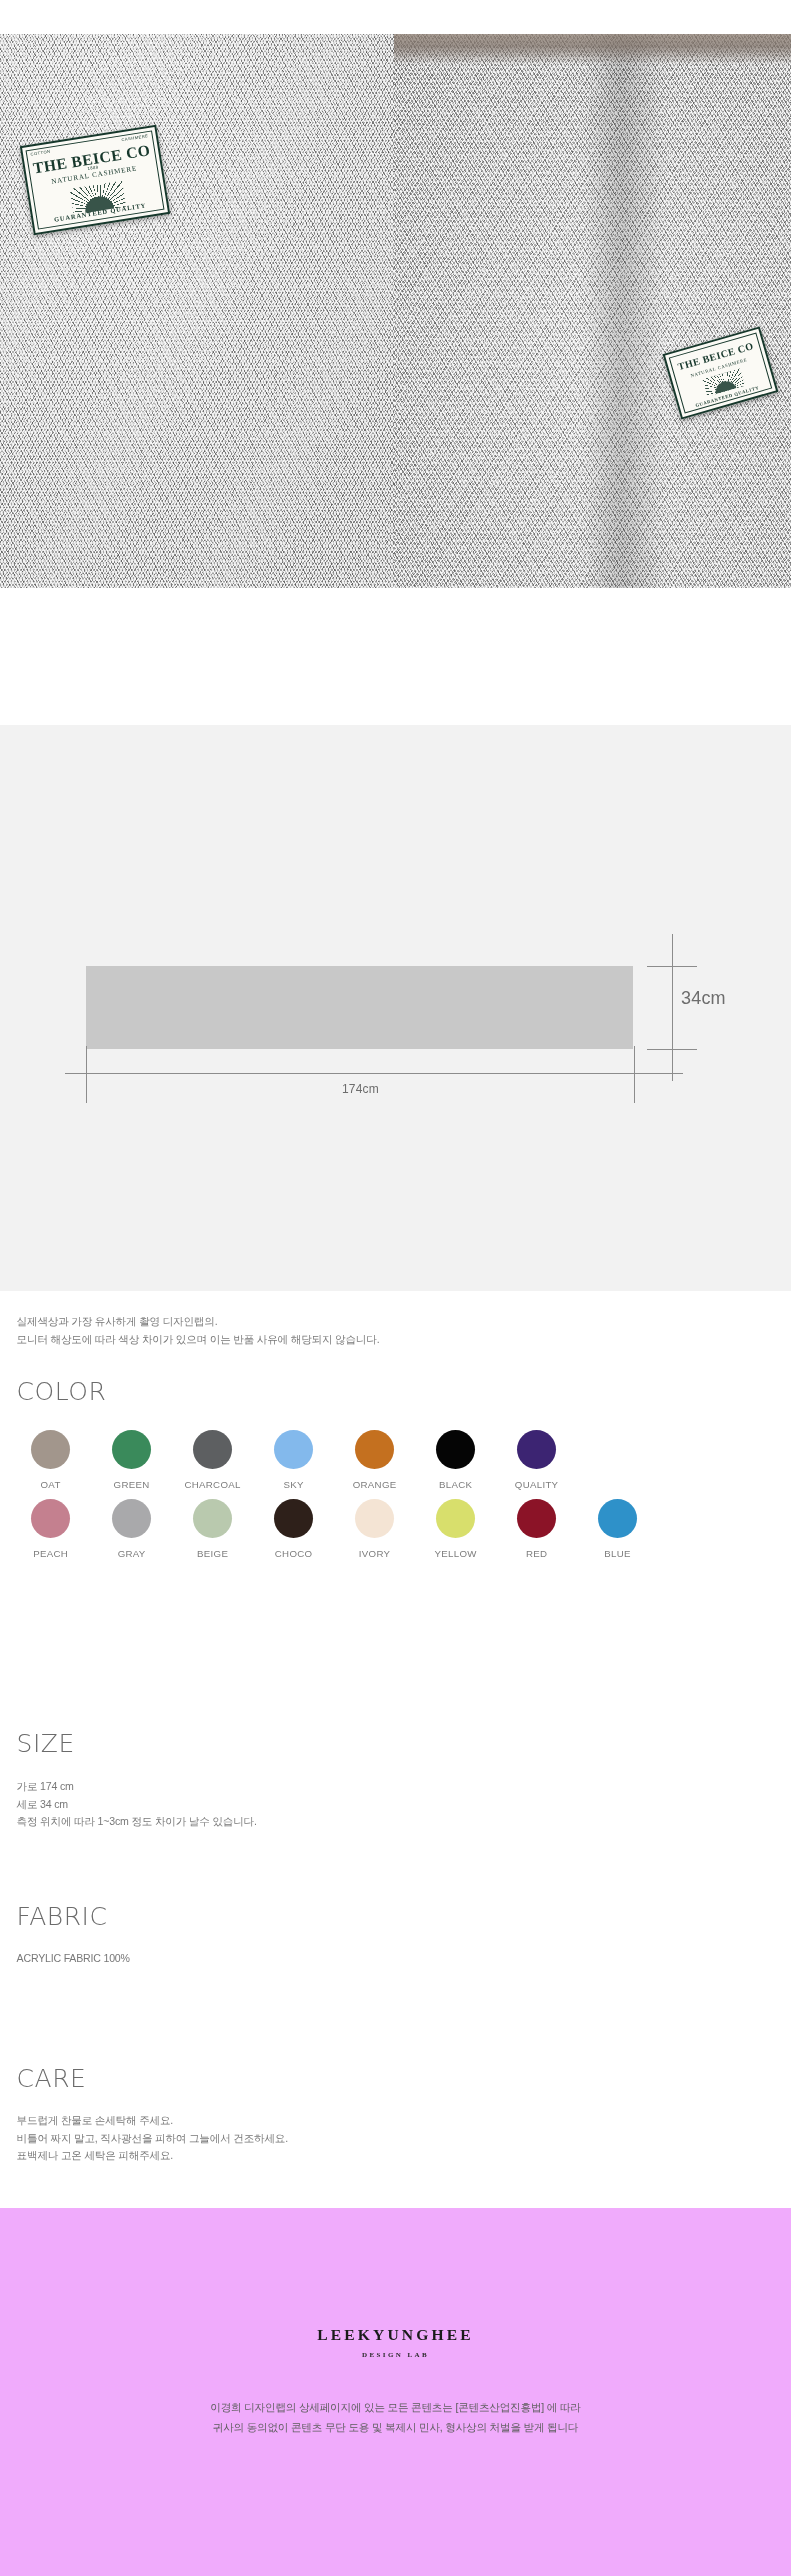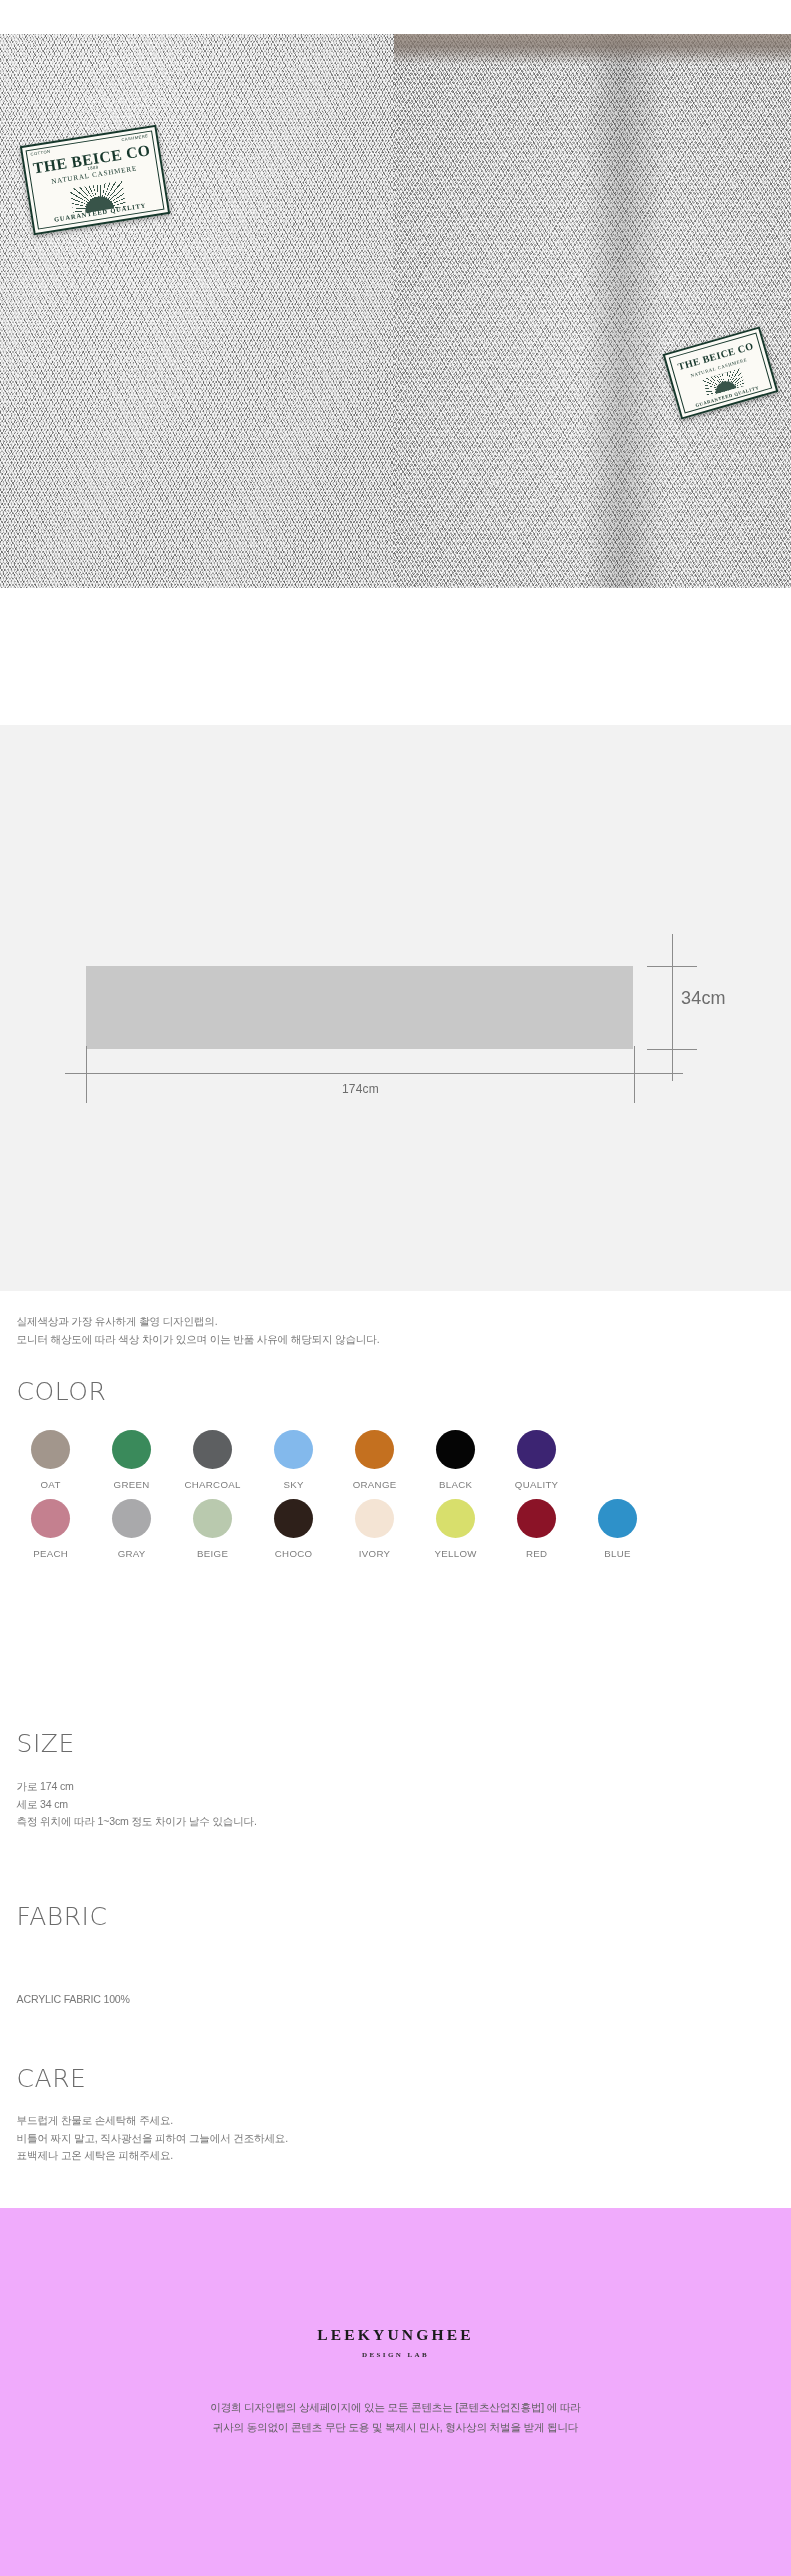--- a/index.html
+++ b/index.html
@@ -224,21 +224,21 @@
 
   .body-text {
     position: absolute;
     left: 16.6px;
     font-size: 10.6px;
     line-height: 17.5px;
     color: #787878;
     letter-spacing: -0.2px;
   }
   .text-size   { top: 1778px; }
-  .text-fabric { top: 1950px; margin-top: 41px; }
+  .text-fabric { top: 1950px; }
   .text-care   { top: 2112px; }
 
   
   .swatch-grid {
     position: absolute;
     left: 16.6px;
     top: 1430px;
     width: 760px;
   }
   .swatch-row {

